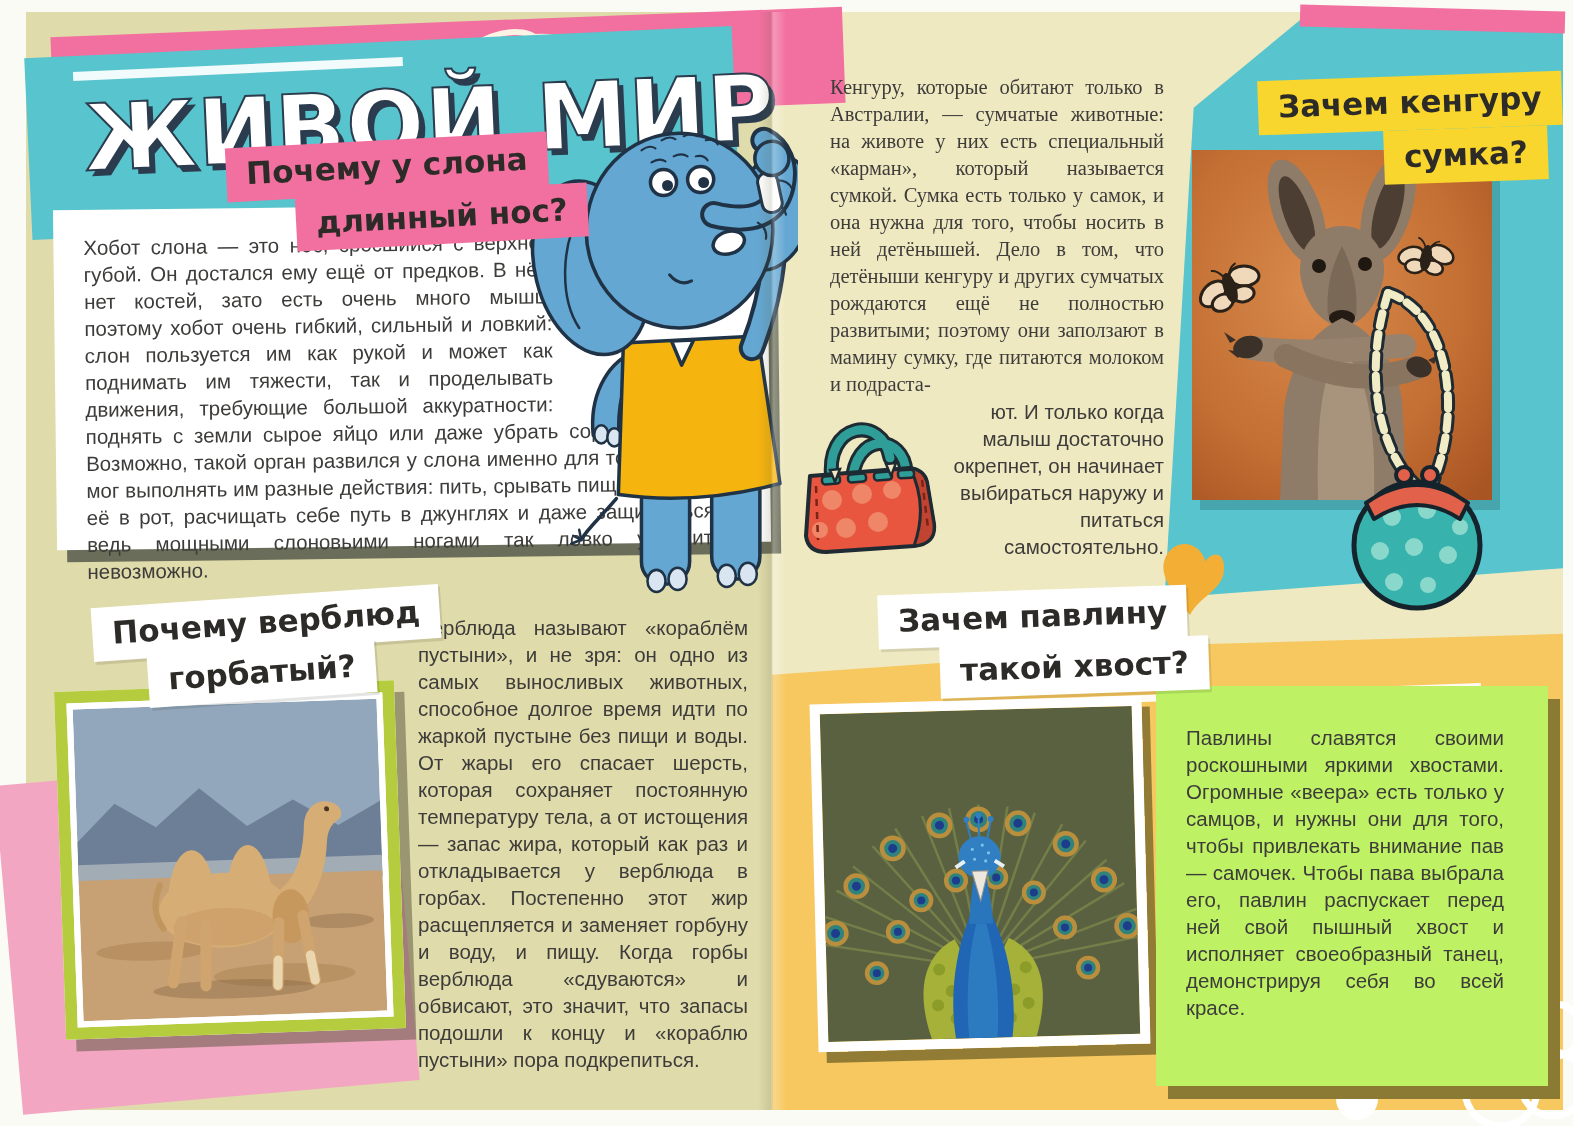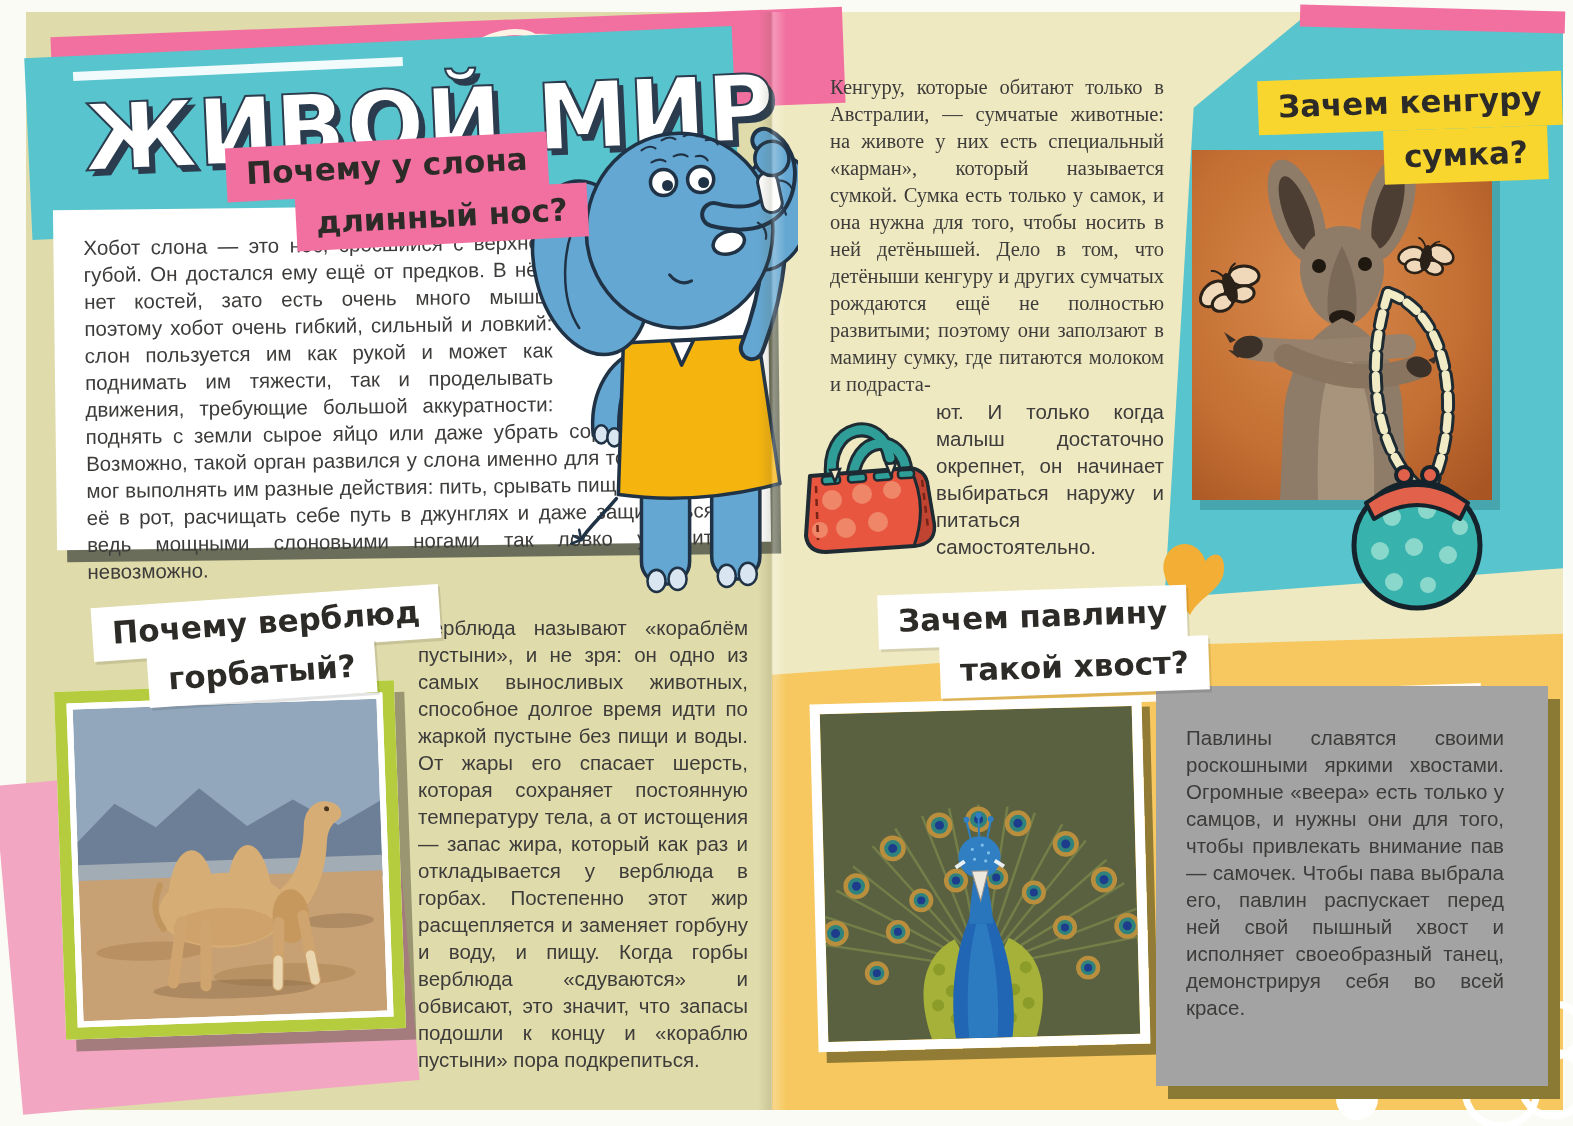--- a/index.html
+++ b/index.html
@@ -33,22 +33,22 @@
   #lbl-peac-1{left:878px;top:590px;transform:rotate(-2deg);}
   #lbl-peac-2{left:940px;top:640px;transform:rotate(-2deg);}
 
   
   .body{font-size:20.5px;line-height:27px;color:#3d3c3a;text-align:justify;}
   #eleph-card{left:55px;top:206px;width:714px;height:340px;background:#ffffff;box-sizing:border-box;
       padding:24px 26px 0 30px;transform:rotate(-.7deg);box-shadow:10px 12px 0 #6a6d59;z-index:4;}
   #eleph-spacer{float:right;width:190px;height:166px;}
   #camel-text{left:418px;top:614px;width:330px;z-index:3;}
   #kanga-text-1{left:830px;top:74px;width:334px;z-index:3;font-family:Liberation Serif, serif;}
-  #kanga-text-2{left:936px;top:398px;width:228px;z-index:3;}
-  #peacock-card{left:1156px;top:686px;width:392px;height:400px;background:#a3a3a3;box-sizing:border-box;
+  #kanga-text-2{left:936px;top:398px;width:228px;text-align:right;z-index:3;}
+  #peacock-card{left:1156px;top:686px;width:392px;height:400px;background:#bef264;box-sizing:border-box;
       padding:38px 44px 0 30px;box-shadow:12px 13px 0 #8a7a33;z-index:3;}
 
   
   #pink-shape{left:8px;top:768px;width:398px;height:330px;background:#f2a6c2;transform:rotate(-5deg);z-index:1;}
   #teal-panel{left:1148px;top:12px;width:415px;height:598px;background:#58c4cd;z-index:1;
       clip-path:polygon(39% 0,100% 0,100% 93%,4% 98%,11% 16%);}
   #pink-strip-tr{left:1300px;top:8px;width:265px;height:22px;background:#f2709f;transform:rotate(1.5deg);z-index:2;}
   #deep-yellow{left:772px;top:598px;width:791px;height:512px;background:#f6c85f;z-index:1;
       clip-path:polygon(0 15%,55% 9%,100% 7%,100% 100%,0 100%);}
   #white-line{left:1086px;top:690px;width:395px;height:7px;background:rgba(255,255,255,.92);transform:rotate(-2deg);z-index:2;}

